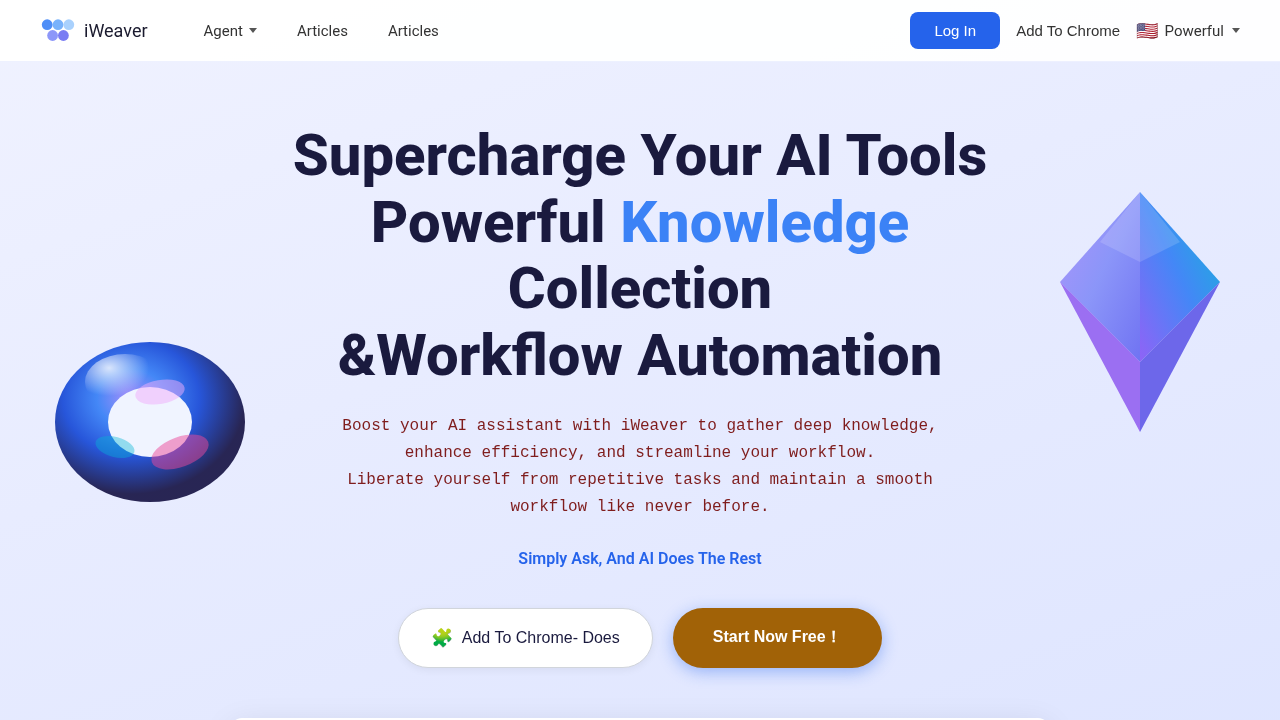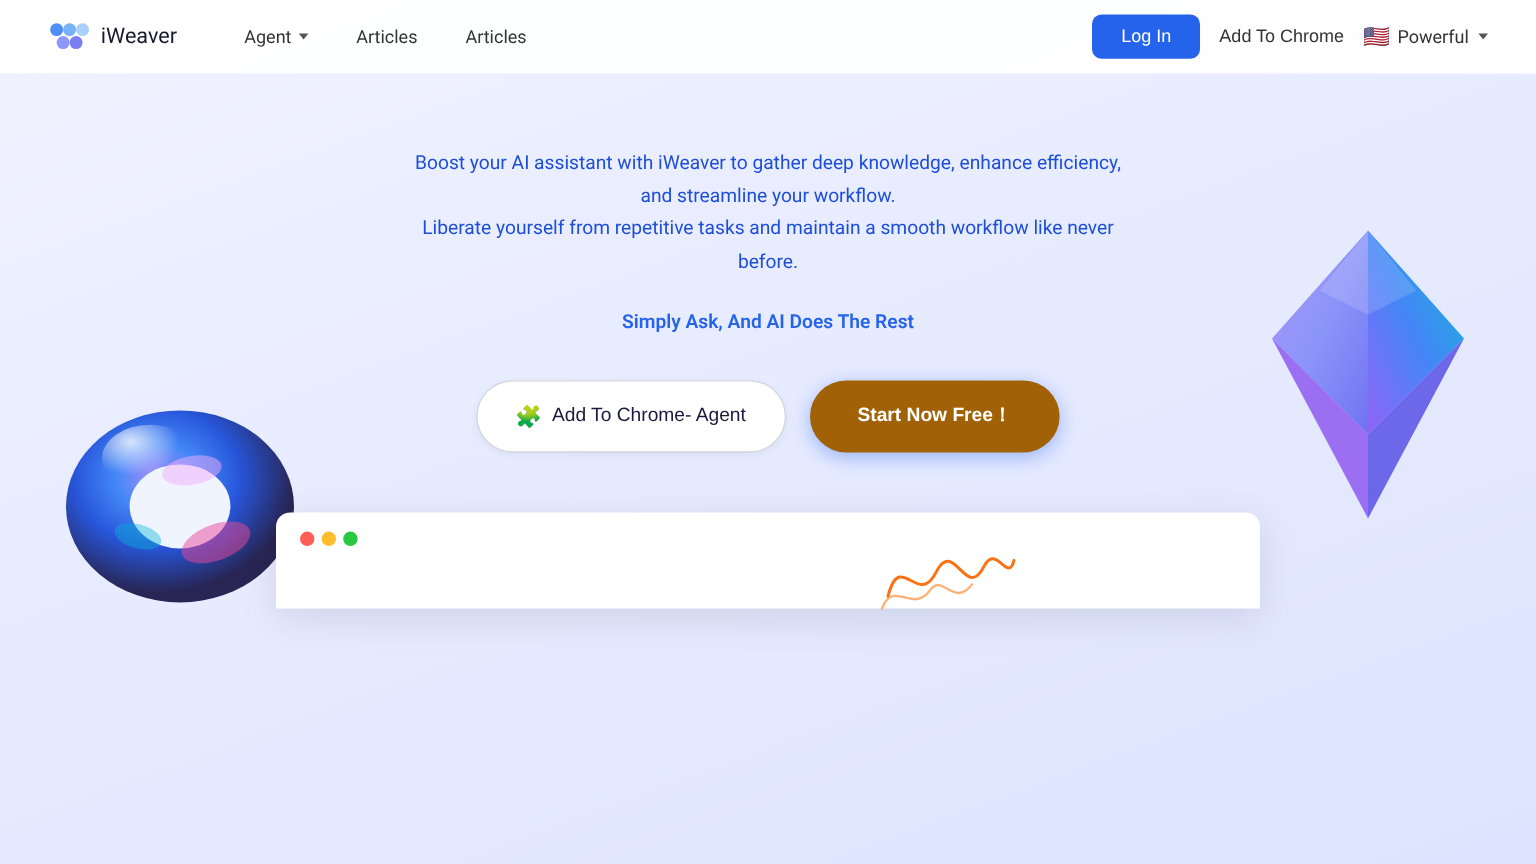--- a/index.html
+++ b/index.html
@@ -102,24 +102,25 @@
       color: #1a1a3e;
       line-height: 1.15;
       max-width: 800px;
       margin: 0 auto 24px;
     }
     .hero-title .highlight {
       color: #3b82f6;
     }
     .hero-subtitle {
       font-size: 16px;
-      color: #1d4ed8;
+      color: #7f1d1d;
       line-height: 1.7;
       max-width: 600px;
       margin: 0 auto 12px;
+      font-family: Liberation Mono, monospace;
     }
     .hero-tagline {
       font-size: 16px;
       color: #2563eb;
       font-weight: 600;
       margin-bottom: 40px;
       margin-top: 27px;
     }
     .hero-buttons {
       display: flex;
@@ -307,32 +308,37 @@
       <polygon points="100,30 180,120 100,200" fill="url(#diamondGrad2)" opacity="0.95"></polygon>
 
       <polygon points="20,120 100,200 100,270" fill="#7c3aed" opacity="0.7"></polygon>
 
       <polygon points="100,200 180,120 100,270" fill="#4f46e5" opacity="0.8"></polygon>
 
       <polygon points="100,30 140,80 100,100 60,80" fill="white" opacity="0.15"></polygon>
     </svg>
   </div>
 
+  <h1 class="hero-title">
+    <span>Supercharge Your AI Tools</span><br>
+    <span>Powerful </span><span class="highlight">Knowledge</span><span> Collection</span><br>
+    <span>&amp;Workflow Automation</span>
+  </h1>
 
   <p class="hero-subtitle">
     Boost your AI assistant with iWeaver to gather deep knowledge, enhance efficiency, and streamline your workflow.<br>
     Liberate yourself from repetitive tasks and maintain a smooth workflow like never before.
   </p>
 
   <p class="hero-tagline">Simply Ask, And AI Does The Rest</p>
 
   <div class="hero-buttons">
     <button class="btn-chrome-free">
       <span style="font-size:18px;">🧩</span>
-      <span>Add To Chrome- Agent</span>
+      <span>Add To Chrome- Does</span>
     </button>
     <button class="btn-start-free">Start Now Free！</button>
   </div>
 
   <div class="browser-mockup">
     <div class="browser-dots">
       <div class="dot dot-red"></div>
       <div class="dot dot-yellow"></div>
       <div class="dot dot-green"></div>
     </div>

